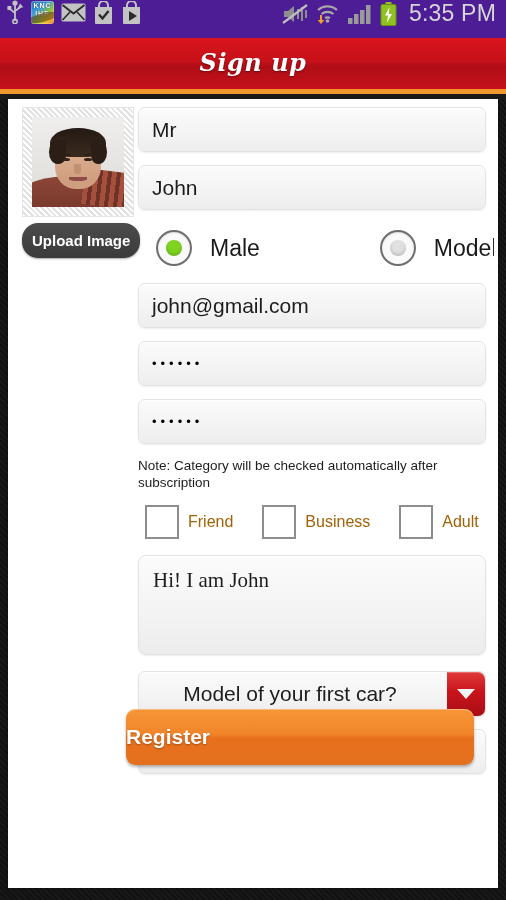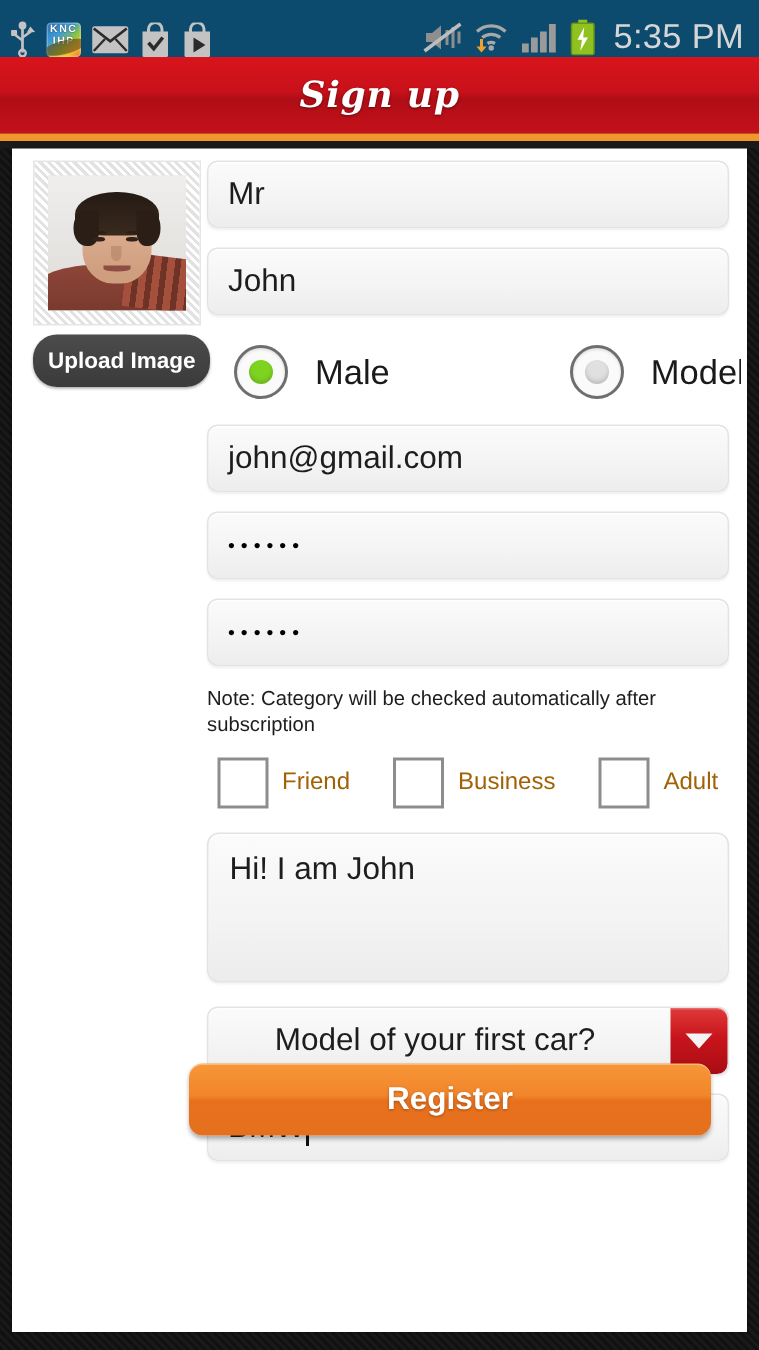--- a/index.html
+++ b/index.html
@@ -14,23 +14,23 @@
     font-family: "Liberation Sans", sans-serif;
     position: relative;
   }
 
   
   .statusbar {
     position: absolute;
     top: 0; left: 0;
     width: 506px;
     height: 38px;
-    background: #0c4a6e;
+    background: #4c1d95;
     display: flex;
-    align-items: flex-end;
+    align-items: flex-start;
     box-sizing: border-box;
     padding: 0 10px 0 6px;
   }
   .sb-left { display: flex; align-items: center; gap: 7px; }
   .sb-right { margin-left: auto; display: flex; align-items: center; gap: 7px; }
   .sb-icon { display: block; }
   .sb-clock {
     color: #d6d6d6;
     font-size: 23px;
     letter-spacing: 0.2px;
@@ -253,20 +253,21 @@
     box-sizing: border-box;
     background: linear-gradient(to bottom, #fbfbfb 0%, #f3f3f3 60%, #ececec 100%);
     border: 1px solid #e3e3e3;
     border-radius: 8px;
     box-shadow: inset 0 1px 1px rgba(255,255,255,0.9), 0 1px 2px rgba(0,0,0,0.07);
     padding: 12px 14px;
     font-size: 21px;
     color: #1d1d1d;
     margin-bottom: 16px;
     cursor: text;
+    font-family: Liberation Serif, serif;
   }
 
   .select-wrap {
     position: relative;
     width: 348px;
     height: 46px;
     margin-bottom: 12px;
     background: linear-gradient(to bottom, #fbfbfb 0%, #f4f4f4 55%, #ededed 100%);
     border: 1px solid #e3e3e3;
     border-radius: 7px;
@@ -305,25 +306,25 @@
     background: #111;
     margin-left: 1px;
     vertical-align: middle;
   }
 
   .register-btn {
     position: absolute;
     left: 126px;
     top: 709px;
     width: 348px;
-    height: 48px;
+    height: 56px;
     border-radius: 9px;
     background: linear-gradient(to bottom, #f79638 0%, #f1852a 45%, #e8701d 52%, #e4701e 100%);
     box-shadow: 0 2px 3px rgba(0,0,0,0.3), inset 0 1px 0 rgba(255,255,255,0.35);
-    display: flex; align-items: center; justify-content: center;
+    display: flex; align-items: center; justify-content: flex-start;
     color: #ffffff;
     font-size: 21px;
     font-weight: bold;
     text-shadow: 0 1px 2px rgba(0,0,0,0.3);
     cursor: pointer;
   }
 
   
   .pi { position: absolute; }
   .pi-bg { inset: 0; background: linear-gradient(to bottom, #efeeec, #dedbd8); }

